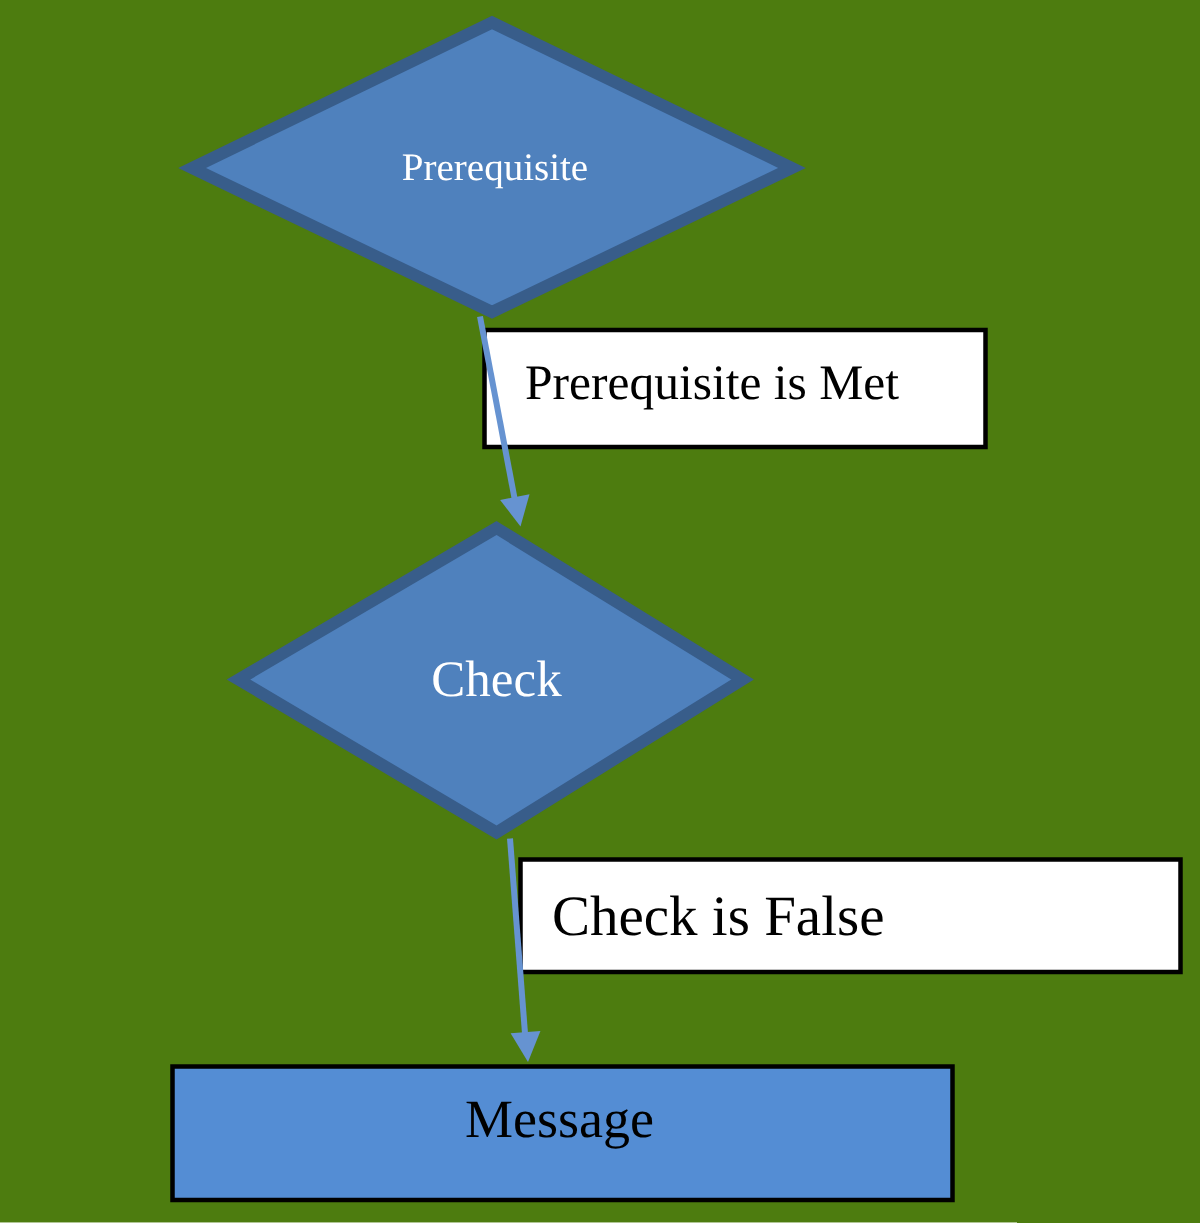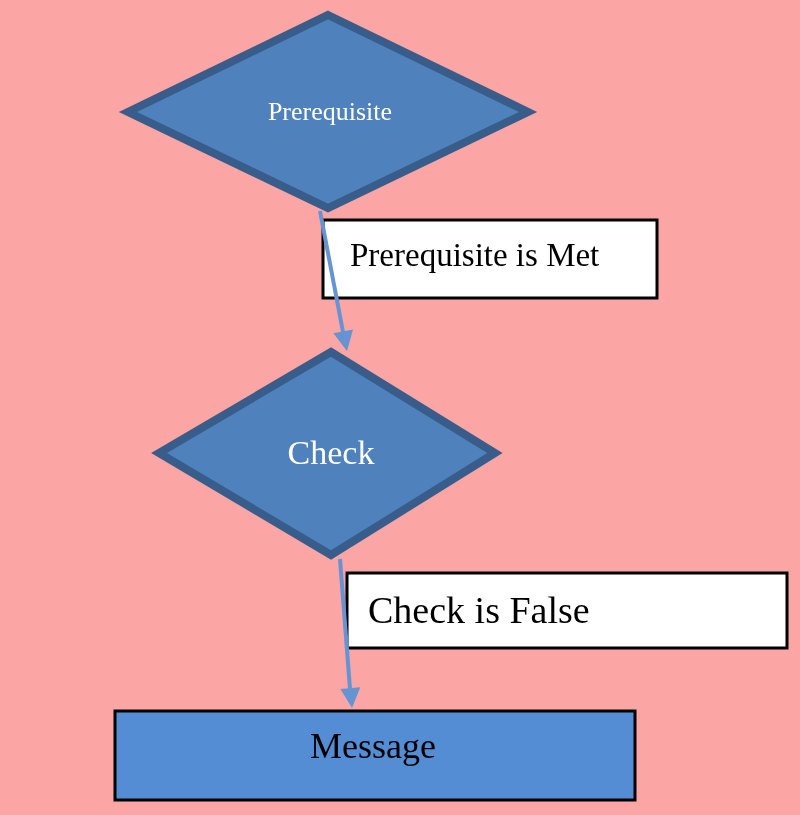--- a/index.html
+++ b/index.html
@@ -4,21 +4,21 @@
 <style>
   html, body {
     margin: 0;
     padding: 0;
     background: #ffffff;
   }
   .canvas {
     position: relative;
     width: 800px;
     height: 815px;
-    background: #fca5a5;
+    background: #4d7c0f;
     overflow: hidden;
   }
   svg { display: block; }
 
   .diamond {
     fill: var(--diamond-fill);
     stroke: var(--diamond-stroke);
     stroke-width: 8;
     stroke-linejoin: miter;
   }

